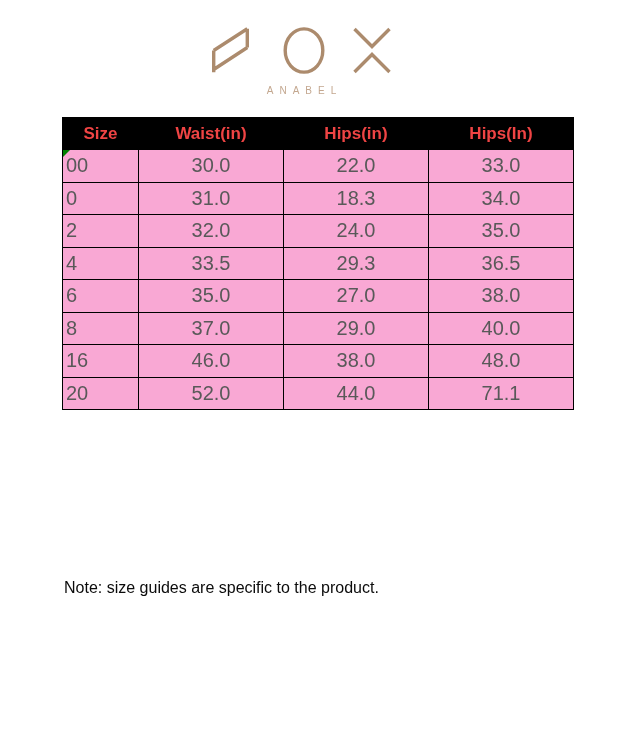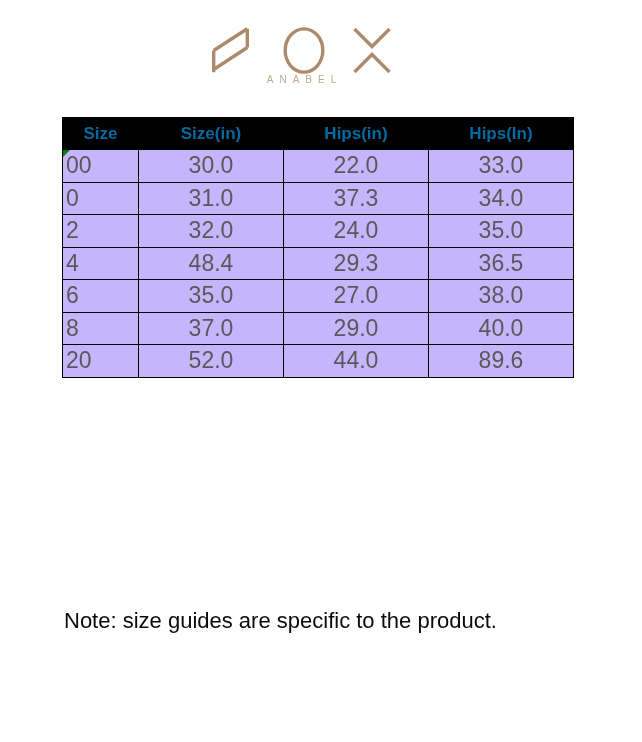--- a/index.html
+++ b/index.html
@@ -14,76 +14,75 @@
 
   
   .logo-wrap {
     position: absolute;
     left: 212px; top: 27px;
     width: 179px;
     text-align: center;
   }
   .logo-mark { display: block; margin: 0 auto; }
   .logo-sub {
-    margin-top: 0;
+    margin-top: 11px;
     font-size: 10px;
     letter-spacing: 6px;
     text-indent: 6px;
     color: #c3a78f;
     font-weight: 400;
   }
 
   
   table.size-chart {
     position: absolute;
     left: 62px; top: 117px;
     border-collapse: collapse;
     table-layout: fixed;
     width: 512px;
   }
   table.size-chart th {
     background: #000000;
-    color: #0369a1;
+    color: #ef4444;
     font-weight: 700;
     font-size: 17px;
     height: 31px;
     text-align: center;
     border: 1.5px solid #000000;
     padding: 0;
   }
   table.size-chart td {
     border: 1.5px solid #000000;
     height: 31.5px;
-    font-size: 23px;
+    font-size: 20px;
     color: #595959;
     text-align: center;
     vertical-align: middle;
     padding: 0;
-    background: #c4b5fd;
+    background: #f9a8d4;
   }
   table.size-chart td.size-col {
     text-align: left;
     padding-left: 3px;
     position: relative;
   }
   .corner-marker {
     position: absolute;
     top: 0; left: 0;
     width: 0; height: 0;
     border-top: 7px solid #008000;
     border-right: 7px solid transparent;
   }
 
   
   .note {
     position: absolute;
     left: 64px; top: 579px;
-    font-size: 22px;
+    font-size: 16px;
     color: #0b0b0b;
-    margin-top: 29px;
   }
 </style>
 </head>
 <body>
 
 <div class="logo-wrap" aria-label="NOX ANABEL">
   <svg class="logo-mark" width="179" height="47" viewBox="0 0 179 47" fill="none" stroke="#ac8b6d" stroke-width="3.4">
 
     <path d="M 35.3 1.7 L 35.3 20.5 M 35.3 1.7 L 1.7 23.5 M 35.3 20.5 L 1.7 42.5 M 1.7 23.5 L 1.7 45.3"></path>
 
@@ -97,64 +96,70 @@
 <table class="size-chart">
   <colgroup>
     <col style="width:76px">
       <col style="width:145px">
       <col style="width:145px">
       <col style="width:145px">
   </colgroup>
   <thead>
     <tr>
       <th>Size</th>
-      <th>Size(in)</th>
+      <th>Waist(in)</th>
       <th>Hips(in)</th>
       <th>Hips(In)</th>
     </tr>
   </thead>
   <tbody>
     <tr>
       <td class="size-col"><span class="corner-marker"></span>00</td>
       <td>30.0</td>
       <td>22.0</td>
       <td>33.0</td>
     </tr>
     <tr>
       <td class="size-col">0</td>
       <td>31.0</td>
-      <td>37.3</td>
+      <td>18.3</td>
       <td>34.0</td>
     </tr>
     <tr>
       <td class="size-col">2</td>
       <td>32.0</td>
       <td>24.0</td>
       <td>35.0</td>
     </tr>
     <tr>
       <td class="size-col">4</td>
-      <td>48.4</td>
+      <td>33.5</td>
       <td>29.3</td>
       <td>36.5</td>
     </tr>
     <tr>
       <td class="size-col">6</td>
       <td>35.0</td>
       <td>27.0</td>
       <td>38.0</td>
     </tr>
     <tr>
       <td class="size-col">8</td>
       <td>37.0</td>
       <td>29.0</td>
       <td>40.0</td>
     </tr>
     <tr>
+      <td class="size-col">16</td>
+      <td>46.0</td>
+      <td>38.0</td>
+      <td>48.0</td>
+    </tr>
+    <tr>
       <td class="size-col">20</td>
       <td>52.0</td>
       <td>44.0</td>
-      <td>89.6</td>
+      <td>71.1</td>
     </tr>
   </tbody>
 </table>
 
 <div class="note">Note: size guides are specific to the product.</div>
 
 </body></html>

